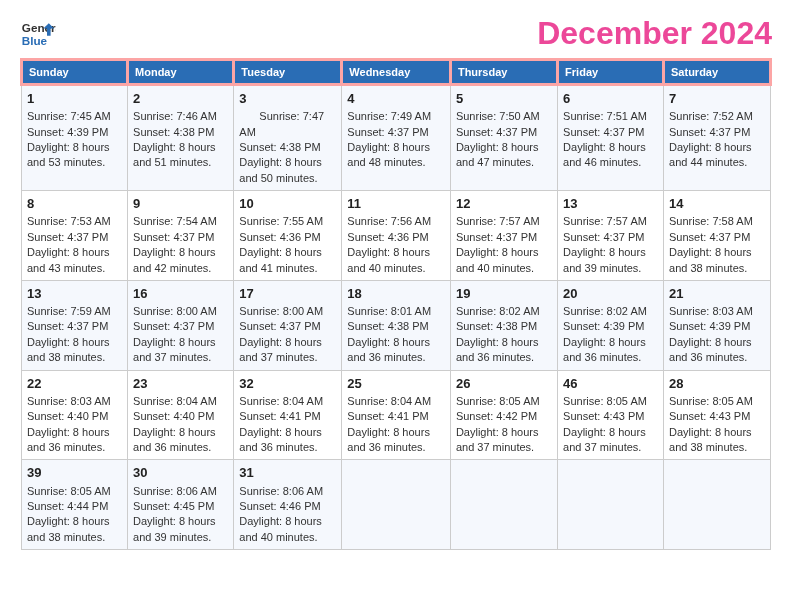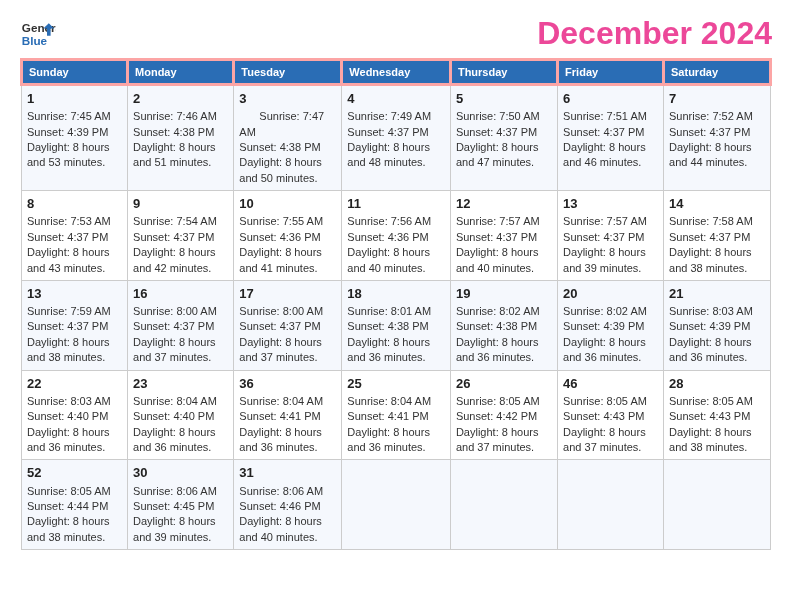--- a/index.html
+++ b/index.html
@@ -208,21 +208,21 @@
         </tr>
         <tr>
           <td><span class="day-num">22</span><span class="day-info" style="white-space: pre-line;">Sunrise: 8:03 AM
 Sunset: 4:40 PM
 Daylight: 8 hours
 and 36 minutes.</span></td>
           <td><span class="day-num">23</span><span class="day-info" style="white-space: pre-line;">Sunrise: 8:04 AM
 Sunset: 4:40 PM
 Daylight: 8 hours
 and 36 minutes.</span></td>
-          <td><span class="day-num">36</span><span class="day-info" style="white-space: pre-line;">Sunrise: 8:04 AM
+          <td><span class="day-num">32</span><span class="day-info" style="white-space: pre-line;">Sunrise: 8:04 AM
 Sunset: 4:41 PM
 Daylight: 8 hours
 and 36 minutes.</span></td>
           <td><span class="day-num">25</span><span class="day-info" style="white-space: pre-line;">Sunrise: 8:04 AM
 Sunset: 4:41 PM
 Daylight: 8 hours
 and 36 minutes.</span></td>
           <td><span class="day-num">26</span><span class="day-info" style="white-space: pre-line;">Sunrise: 8:05 AM
 Sunset: 4:42 PM
 Daylight: 8 hours
@@ -230,21 +230,21 @@
           <td><span class="day-num">46</span><span class="day-info" style="white-space: pre-line;">Sunrise: 8:05 AM
 Sunset: 4:43 PM
 Daylight: 8 hours
 and 37 minutes.</span></td>
           <td><span class="day-num">28</span><span class="day-info" style="white-space: pre-line;">Sunrise: 8:05 AM
 Sunset: 4:43 PM
 Daylight: 8 hours
 and 38 minutes.</span></td>
         </tr>
         <tr>
-          <td><span class="day-num">52</span><span class="day-info" style="white-space: pre-line;">Sunrise: 8:05 AM
+          <td><span class="day-num">39</span><span class="day-info" style="white-space: pre-line;">Sunrise: 8:05 AM
 Sunset: 4:44 PM
 Daylight: 8 hours
 and 38 minutes.</span></td>
           <td><span class="day-num">30</span><span class="day-info" style="white-space: pre-line;">Sunrise: 8:06 AM
 Sunset: 4:45 PM
 Daylight: 8 hours
 and 39 minutes.</span></td>
           <td><span class="day-num">31</span><span class="day-info" style="white-space: pre-line;">Sunrise: 8:06 AM
 Sunset: 4:46 PM
 Daylight: 8 hours

